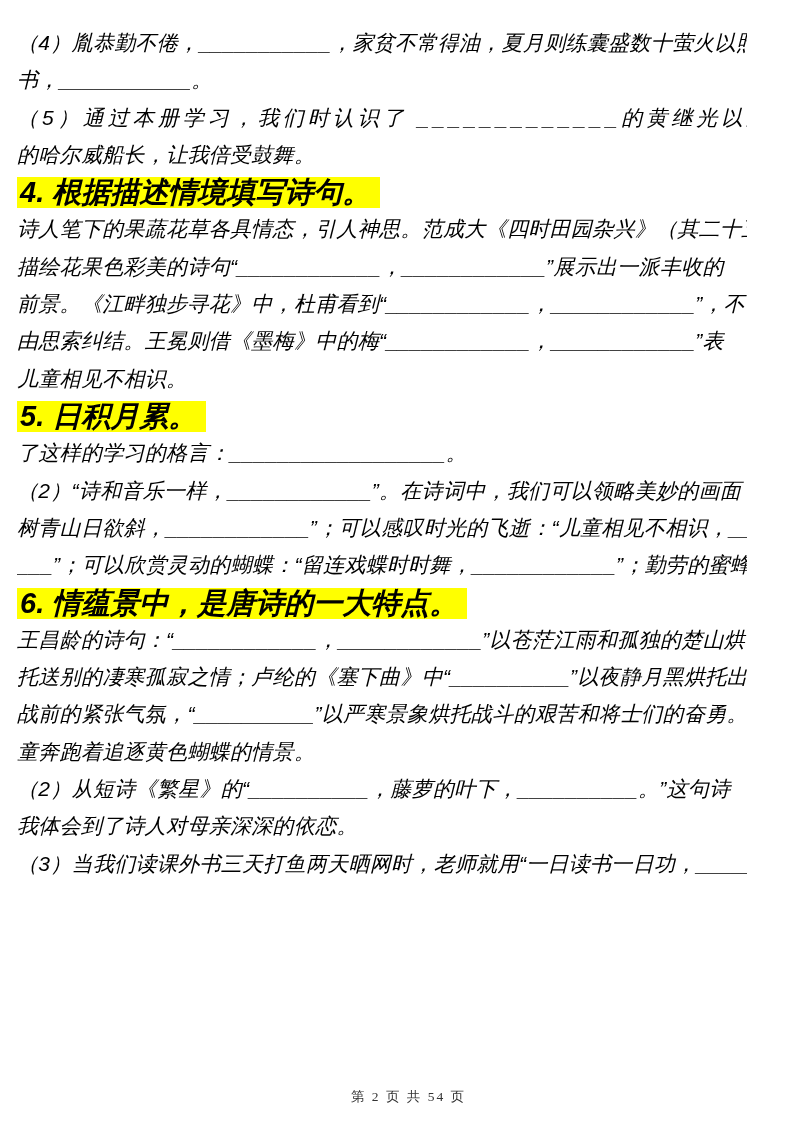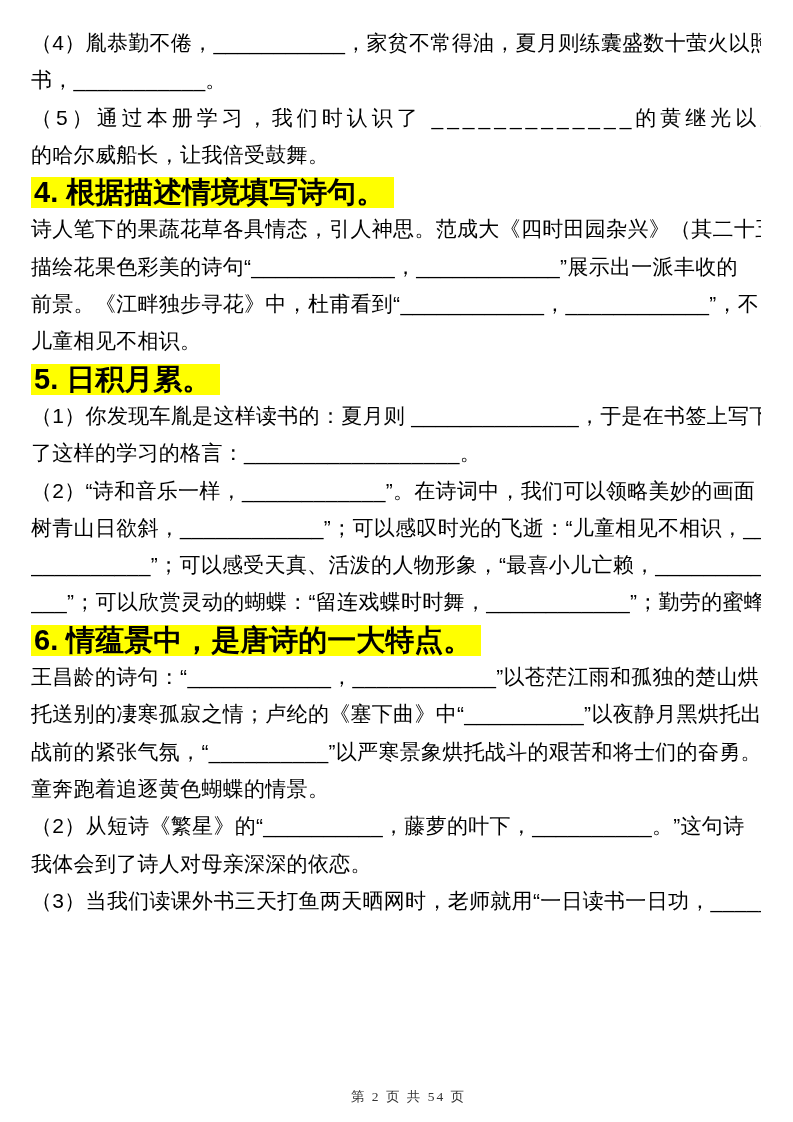--- a/index.html
+++ b/index.html
@@ -10,22 +10,23 @@
     height: 1122px;
     margin: 0 auto;
     background: #ffffff;
     overflow: hidden;
     font-family: "Liberation Sans", "DejaVu Sans", sans-serif;
     color: #000000;
   }
   .content {
     position: absolute;
     top: 24px;
-    left: 31px;
+    left: 17px;
     width: 730px;
+    font-style: italic;
   }
   .line {
     font-size: 21px;
     line-height: 37.3px;
     height: 37.3px;
     white-space: nowrap;
     overflow: hidden;
     letter-spacing: 0.3px;
     font-weight: 400;
   }
@@ -69,30 +70,29 @@
     <div class="line">书，___________。</div>
     <div class="line spread">（5）通过本册学习，我们时认识了 _____________的黄继光以及</div>
     <div class="line">的哈尔威船长，让我倍受鼓舞。</div>
 
     <div class="heading-row">
       <span class="highlight">4. 根据描述情境填写诗句。</span>
     </div>
     <div class="line">诗人笔下的果蔬花草各具情态，引人神思。范成大《四时田园杂兴》（其二十五）</div>
     <div class="line">描绘花果色彩美的诗句“____________，____________”展示出一派丰收的</div>
     <div class="line">前景。《江畔独步寻花》中，杜甫看到“____________，____________”，不</div>
+    <div class="line">由思索纠结。王冕则借《墨梅》中的梅“____________，____________”表</div>
     <div class="line">儿童相见不相识。</div>
 
     <div class="heading-row">
       <span class="highlight">5. 日积月累。</span>
     </div>
-    <div class="line">（1）你发现车胤是这样读书的：夏月则 ______________，于是在书签上写下</div>
     <div class="line">了这样的学习的格言：__________________。</div>
     <div class="line">（2）“诗和音乐一样，____________”。在诗词中，我们可以领略美妙的画面：“红</div>
     <div class="line">树青山日欲斜，____________”；可以感叹时光的飞逝：“儿童相见不相识，__</div>
-    <div class="line">__________”；可以感受天真、活泼的人物形象，“最喜小儿亡赖，_________</div>
     <div class="line">___”；可以欣赏灵动的蝴蝶：“留连戏蝶时时舞，____________”；勤劳的蜜蜂</div>
 
     <div class="heading-row">
       <span class="highlight">6. 情蕴景中，是唐诗的一大特点。</span>
     </div>
     <div class="line">王昌龄的诗句：“____________，____________”以苍茫江雨和孤独的楚山烘</div>
     <div class="line">托送别的凄寒孤寂之情；卢纶的《塞下曲》中“__________”以夜静月黑烘托出</div>
     <div class="line">战前的紧张气氛，“__________”以严寒景象烘托战斗的艰苦和将士们的奋勇。</div>
 
     <div class="line">童奔跑着追逐黄色蝴蝶的情景。</div>

